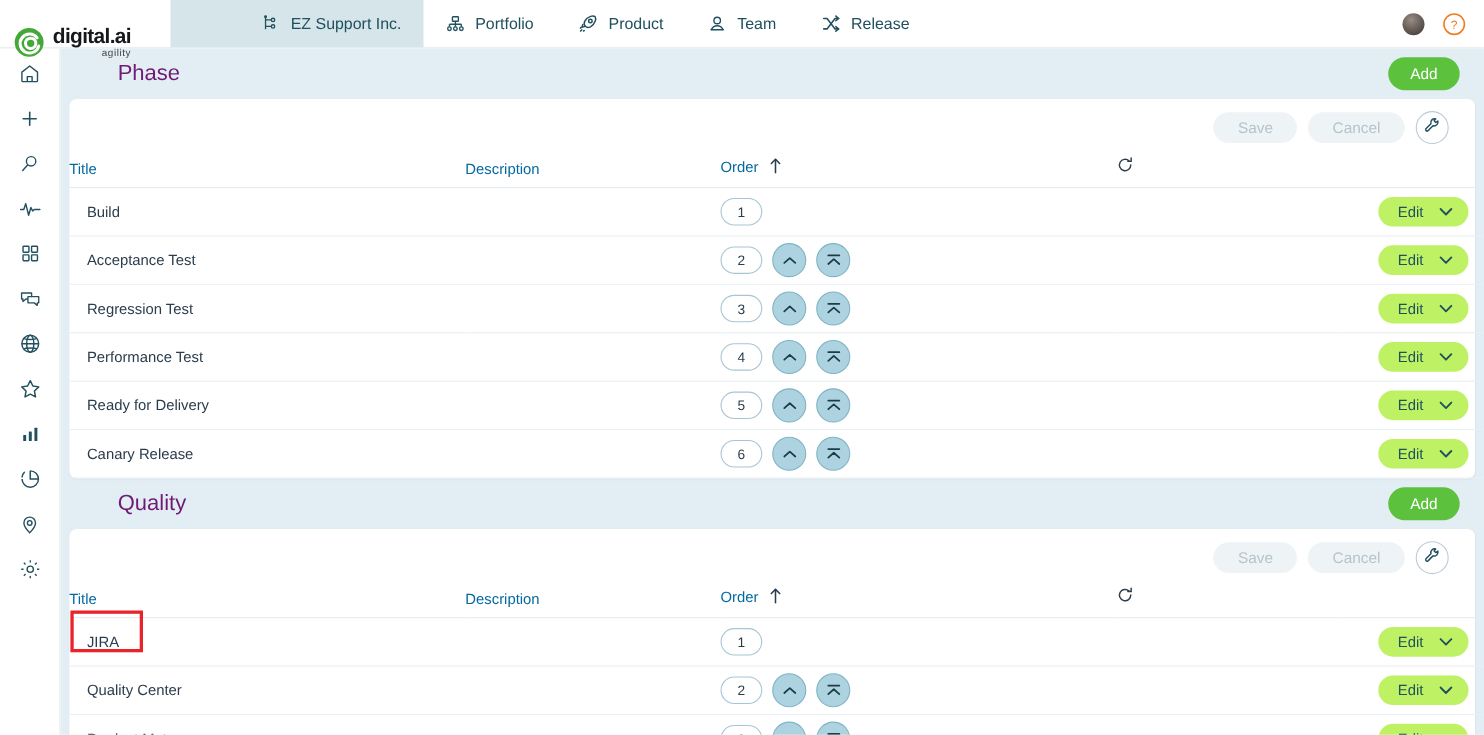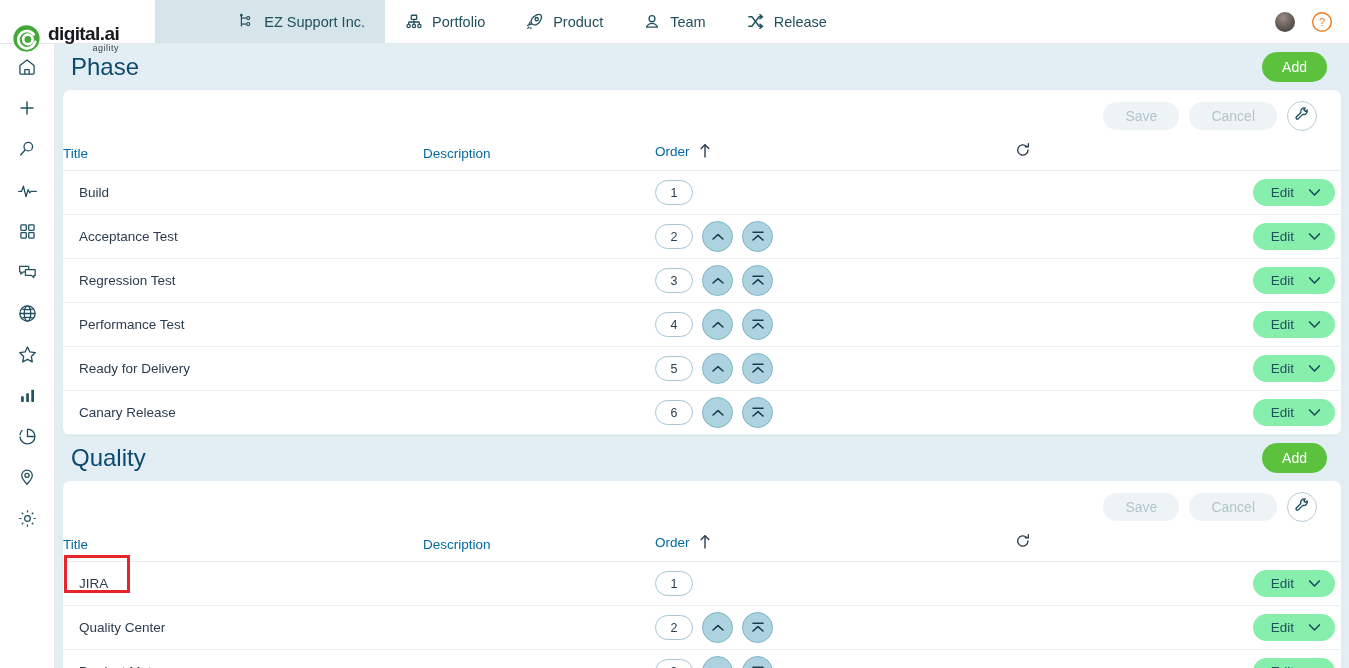--- a/index.html
+++ b/index.html
@@ -131,23 +131,24 @@
   }
 
   .section-head {
     display: flex;
     align-items: center;
     justify-content: space-between;
     padding: 0 22px 0 16px;
     height: 46px;
   }
   .section-title {
-    font-size: 24px;
-    color: #0c4a6e;
+    font-size: 20px;
+    color: #701a75;
     font-weight: normal;
+    margin-left: 36px;
   }
   .add-btn {
     background: #5cc23d;
     color: #ffffff;
     border: none;
     border-radius: 15px;
     font-size: 14px;
     font-family: "Liberation Sans", sans-serif;
     padding: 7px 20px;
     cursor: pointer;
@@ -246,21 +247,21 @@
     background: #aed3e0;
     border: 1px solid #7fb4c6;
     display: inline-flex;
     align-items: center;
     justify-content: center;
     cursor: pointer;
     flex: 0 0 auto;
   }
 
   .edit-btn {
-    background: #86efac;
+    background: #bef264;
     border: none;
     border-radius: 14px;
     color: #21505e;
     font-size: 13.5px;
     font-family: "Liberation Sans", sans-serif;
     padding: 6px 14px 6px 18px;
     display: inline-flex;
     align-items: center;
     gap: 14px;
     cursor: pointer;

